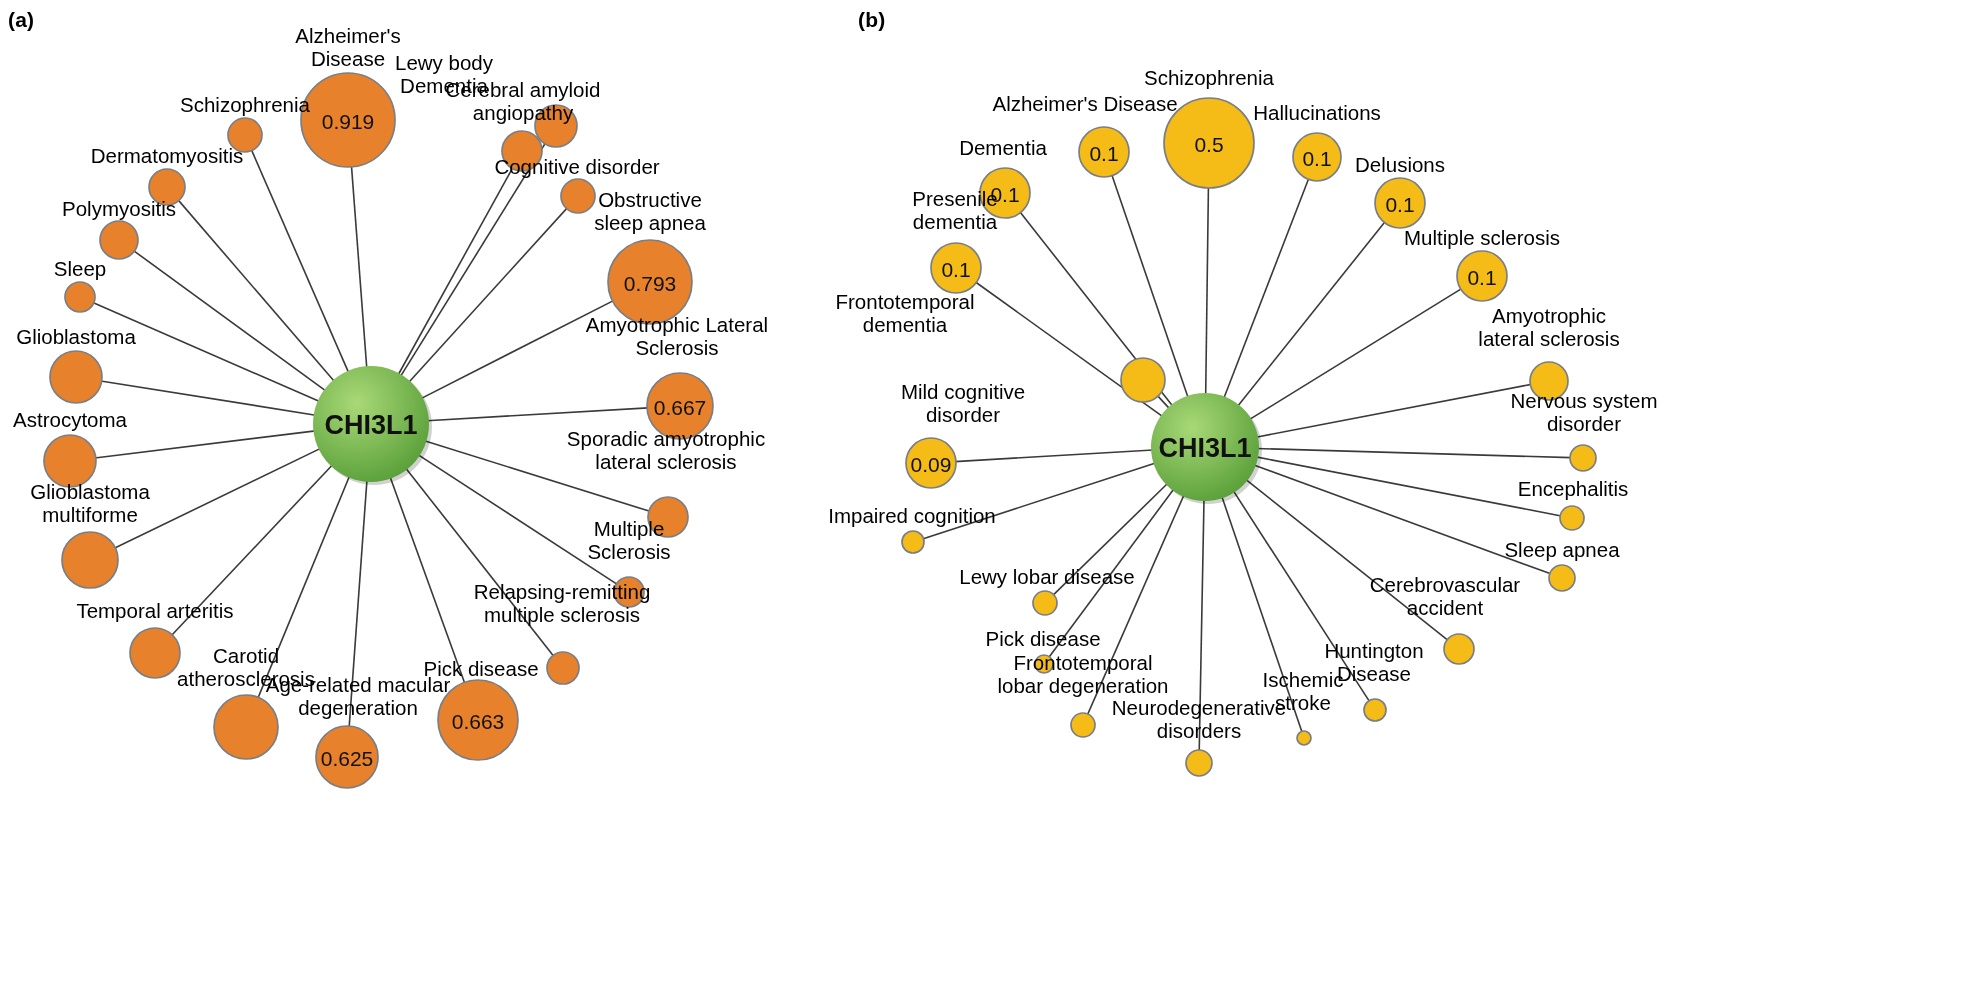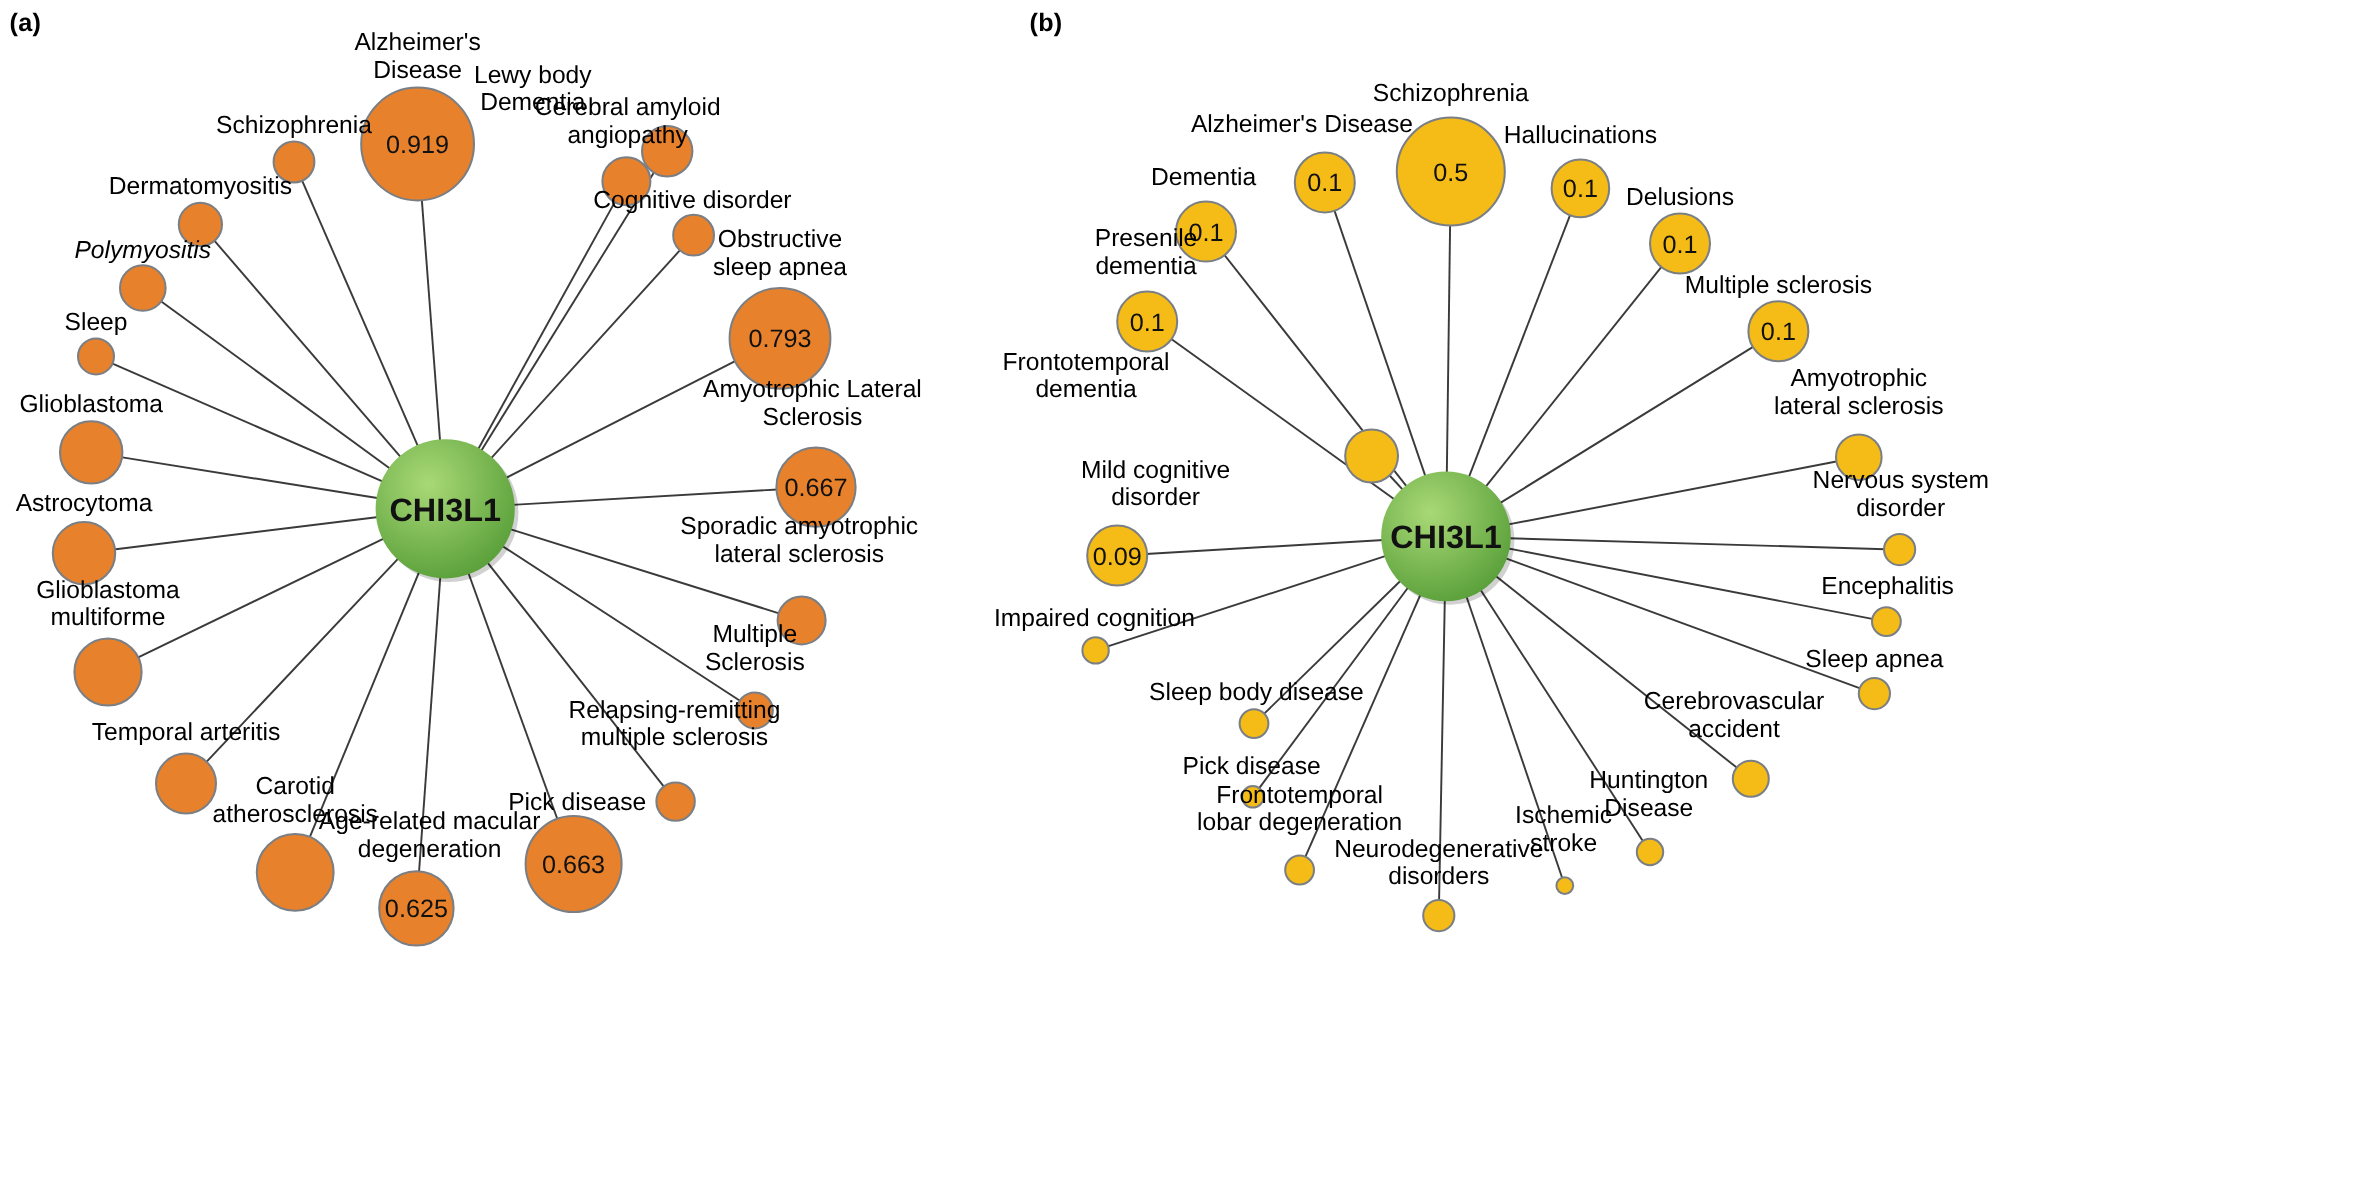--- a/index.html
+++ b/index.html
@@ -223,21 +223,21 @@
   <div id="labels">
       <div class="node-label" style="left: 348px; top: 70px;">Alzheimer's
 Disease</div>
       <div class="node-label" style="left: 444px; top: 97px;">Lewy body
 Dementia</div>
       <div class="node-label" style="left: 523px; top: 124px;">Cerebral amyloid
 angiopathy</div>
       <div class="node-label" style="left: 245px; top: 116px;">Schizophrenia</div>
       <div class="node-label" style="left: 577px; top: 178px;">Cognitive disorder</div>
       <div class="node-label" style="left: 167px; top: 167px;">Dermatomyositis</div>
-      <div class="node-label" style="left: 119px; top: 220px; font-style: italic;">Polymyositis</div>
+      <div class="node-label" style="left: 119px; top: 220px;">Polymyositis</div>
       <div class="node-label" style="left: 650px; top: 234px;">Obstructive
 sleep apnea</div>
       <div class="node-label" style="left: 80px; top: 280px;">Sleep</div>
       <div class="node-label" style="left: 76px; top: 348px;">Glioblastoma</div>
       <div class="node-label" style="left: 677px; top: 359px;">Amyotrophic Lateral
 Sclerosis</div>
       <div class="node-label" style="left: 70px; top: 431px;">Astrocytoma</div>
       <div class="node-label" style="left: 666px; top: 473px;">Sporadic amyotrophic
 lateral sclerosis</div>
       <div class="node-label" style="left: 90px; top: 526px;">Glioblastoma
@@ -264,21 +264,21 @@
 lateral sclerosis</div>
       <div class="node-label" style="left: 905px; top: 336px;">Frontotemporal
 dementia</div>
       <div class="node-label" style="left: 1584px; top: 435px;">Nervous system
 disorder</div>
       <div class="node-label" style="left: 931px; top: 426px; margin-left: 32px;">Mild cognitive
 disorder</div>
       <div class="node-label" style="left: 1573px; top: 500px;">Encephalitis</div>
       <div class="node-label" style="left: 912px; top: 527px;">Impaired cognition</div>
       <div class="node-label" style="left: 1562px; top: 561px;">Sleep apnea</div>
-      <div class="node-label" style="left: 1047px; top: 588px;">Sleep body disease</div>
+      <div class="node-label" style="left: 1047px; top: 588px;">Lewy lobar disease</div>
       <div class="node-label" style="left: 1445px; top: 619px;">Cerebrovascular
 accident</div>
       <div class="node-label" style="left: 1043px; top: 650px;">Pick disease</div>
       <div class="node-label" style="left: 1374px; top: 685px;">Huntington
 Disease</div>
       <div class="node-label" style="left: 1083px; top: 697px;">Frontotemporal
 lobar degeneration</div>
       <div class="node-label" style="left: 1303px; top: 714px;">Ischemic
 stroke</div>
       <div class="node-label" style="left: 1199px; top: 719px; margin-top: 23px;">Neurodegenerative

